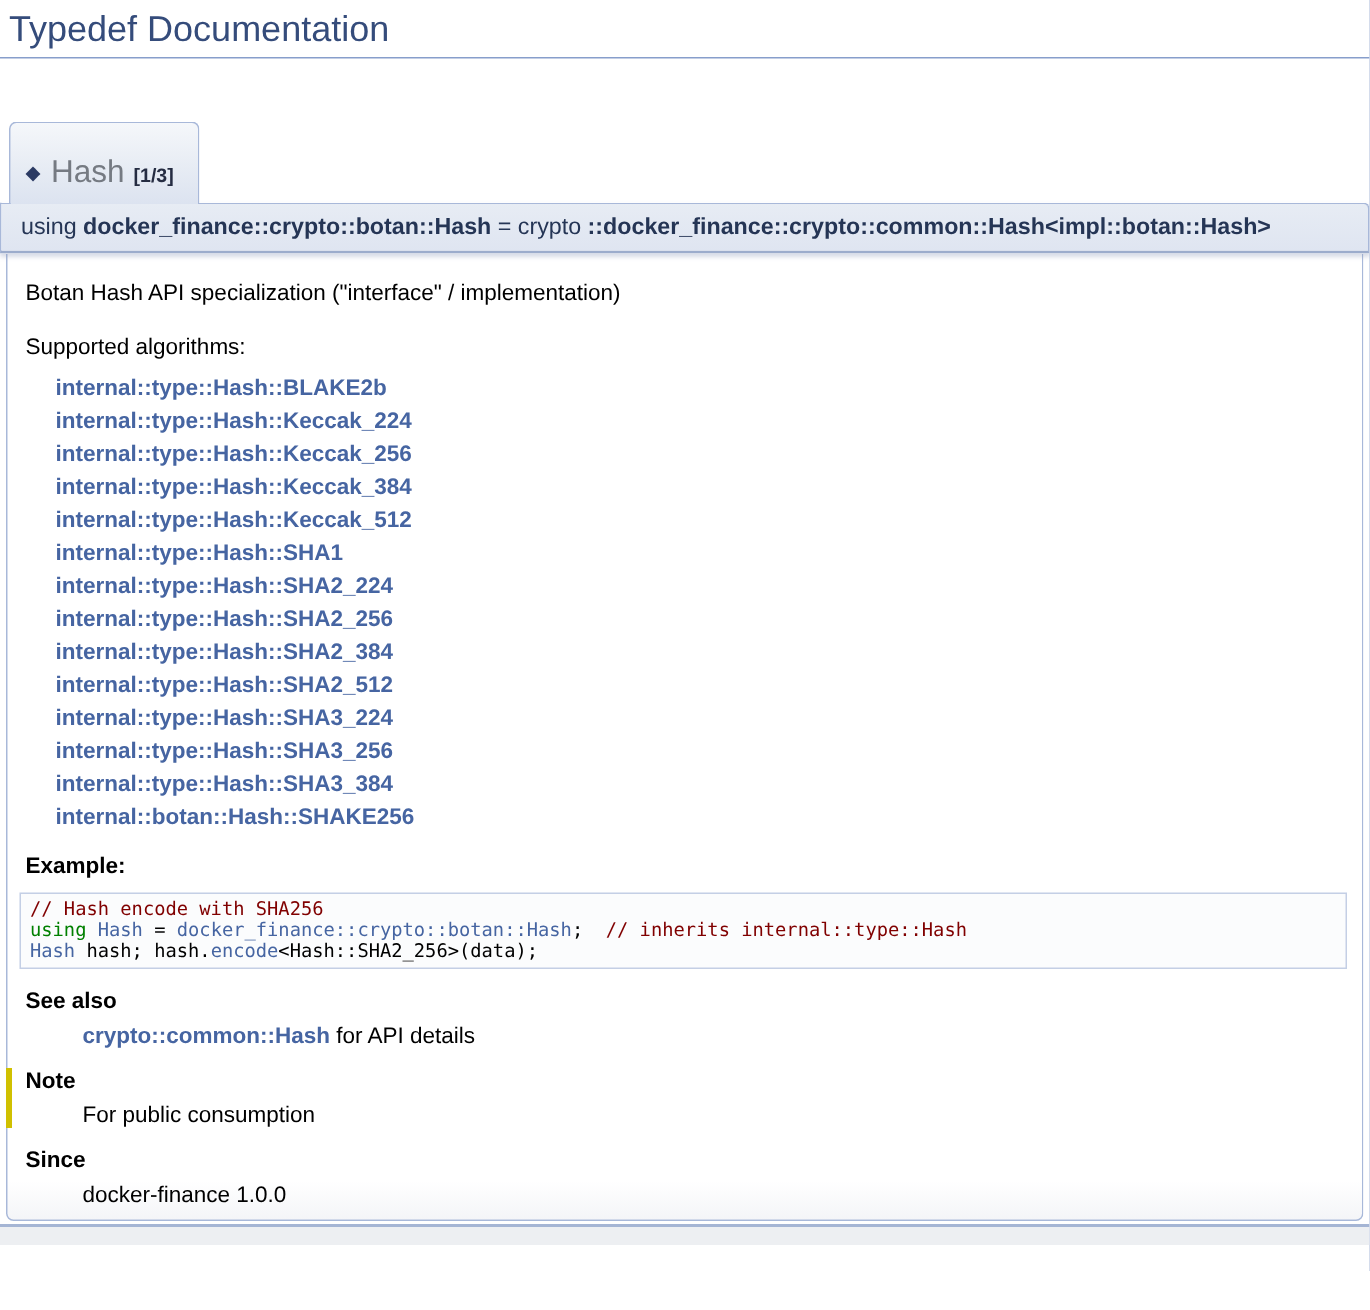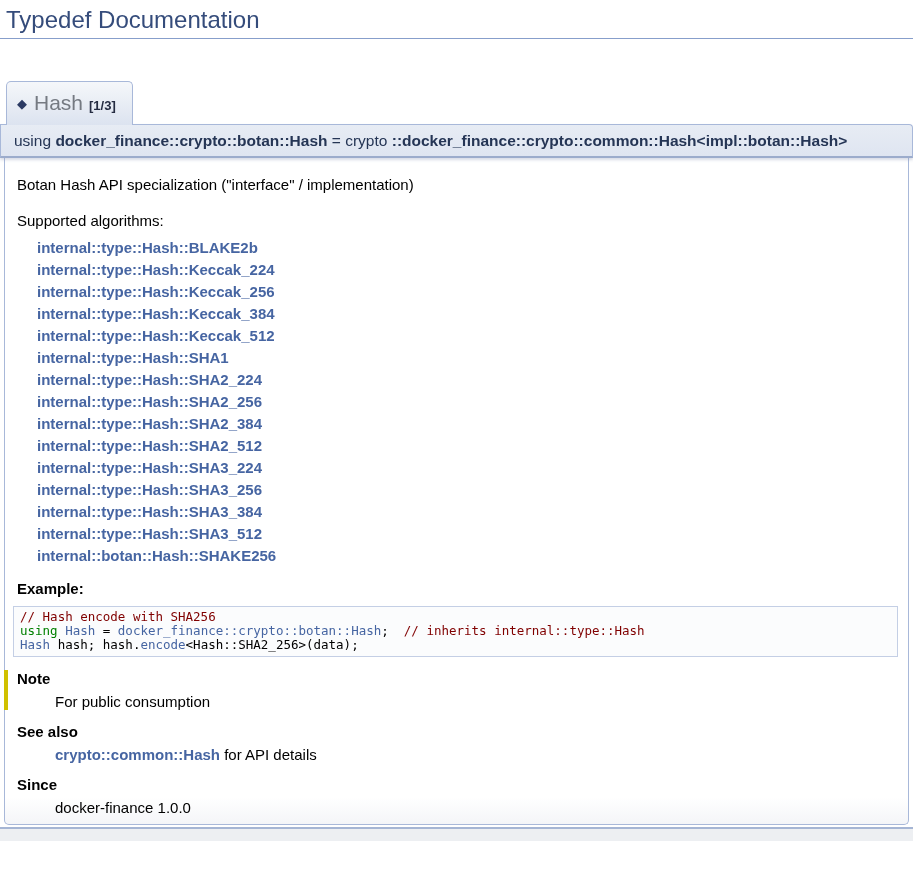--- a/index.html
+++ b/index.html
@@ -15,21 +15,21 @@
     color:#354C7B;
     font-size:24px;
     font-weight:normal;
     border-bottom:1px solid #879ECB;
   }
   .memitem{margin-top:42px;}
   .memtitle{
     display:inline-block;
     margin-left:6px;
     margin-bottom:-1px;
-    padding:9px 16px 7px 10px;
+    padding:21px 16px 7px 10px;
     border:1px solid #A8B8D9;
     border-bottom:none;
     border-top-left-radius:5px;
     border-top-right-radius:5px;
     background:linear-gradient(to bottom,#F5F7FA 0%,#E7ECF4 55%,#DCE3F0 100%);
     position:relative;z-index:2;
     line-height:24px;
   }
   .memtitle .bullet{color:#2B3A63;font-size:13px;vertical-align:2px;}
   .memtitle .mname{color:#757A82;font-size:21px;margin:0 6px 0 7px;}
@@ -115,42 +115,41 @@
       <div class="algo-row"><a class="el">internal::type::Hash::Keccak_384</a></div>
       <div class="algo-row"><a class="el">internal::type::Hash::Keccak_512</a></div>
       <div class="algo-row"><a class="el">internal::type::Hash::SHA1</a></div>
       <div class="algo-row"><a class="el">internal::type::Hash::SHA2_224</a></div>
       <div class="algo-row"><a class="el">internal::type::Hash::SHA2_256</a></div>
       <div class="algo-row"><a class="el">internal::type::Hash::SHA2_384</a></div>
       <div class="algo-row"><a class="el">internal::type::Hash::SHA2_512</a></div>
       <div class="algo-row"><a class="el">internal::type::Hash::SHA3_224</a></div>
       <div class="algo-row"><a class="el">internal::type::Hash::SHA3_256</a></div>
       <div class="algo-row"><a class="el">internal::type::Hash::SHA3_384</a></div>
-      <div class="algo-row"><a class="el">internal::type::Hash::SHA3_512</a></div>
       <div class="algo-row"><a class="el">internal::botan::Hash::SHAKE256</a></div>
     </div>
 
     <dl class="section">
       <dt>Example:</dt>
     </dl>
 
     <div class="fragment">
         <div class="line"><span class="code-comment">// Hash encode with SHA256</span></div>
         <div class="line"><span class="code-keyword">using </span><a class="code-link">Hash</a><span> = </span><a class="code-link">docker_finance::crypto::botan::Hash</a><span>;  </span><span class="code-comment">// inherits internal::type::Hash</span></div>
         <div class="line"><a class="code-link">Hash</a><span> hash; hash.</span><a class="code-link">encode</a><span>&lt;Hash::SHA2_256&gt;(data);</span></div>
       </div>
 
+    <dl class="section">
+      <dt>See also</dt>
+      <dd><a class="el">crypto::common::Hash</a><span> for API details</span></dd>
+    </dl>
+
     <dl class="section note">
       <dt>Note</dt>
       <dd>For public consumption</dd>
-    </dl>
-
-    <dl class="section">
-      <dt>See also</dt>
-      <dd><a class="el">crypto::common::Hash</a><span> for API details</span></dd>
     </dl>
 
     <dl class="section">
       <dt>Since</dt>
       <dd>docker-finance 1.0.0</dd>
     </dl>
 
   </div>
 </div>
 

